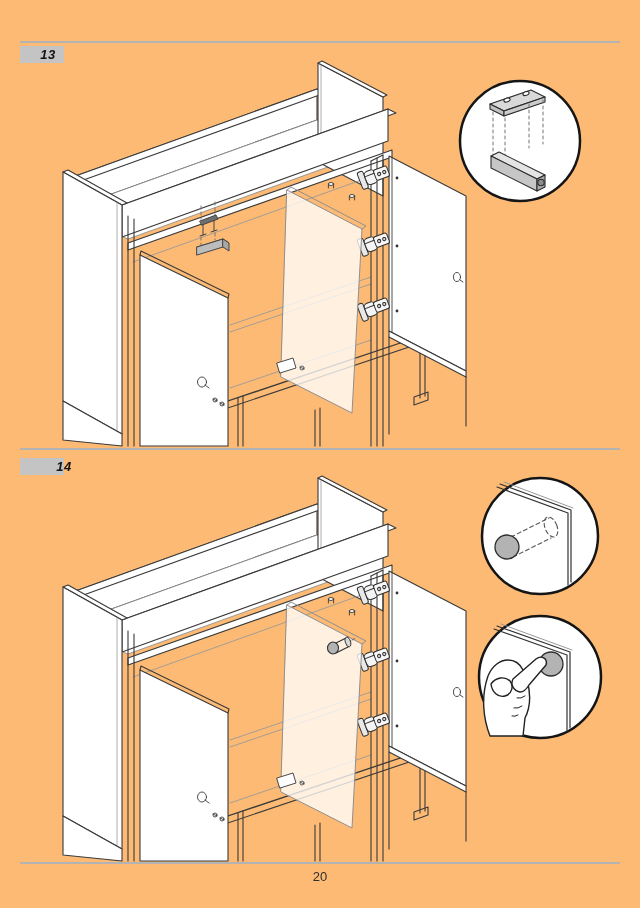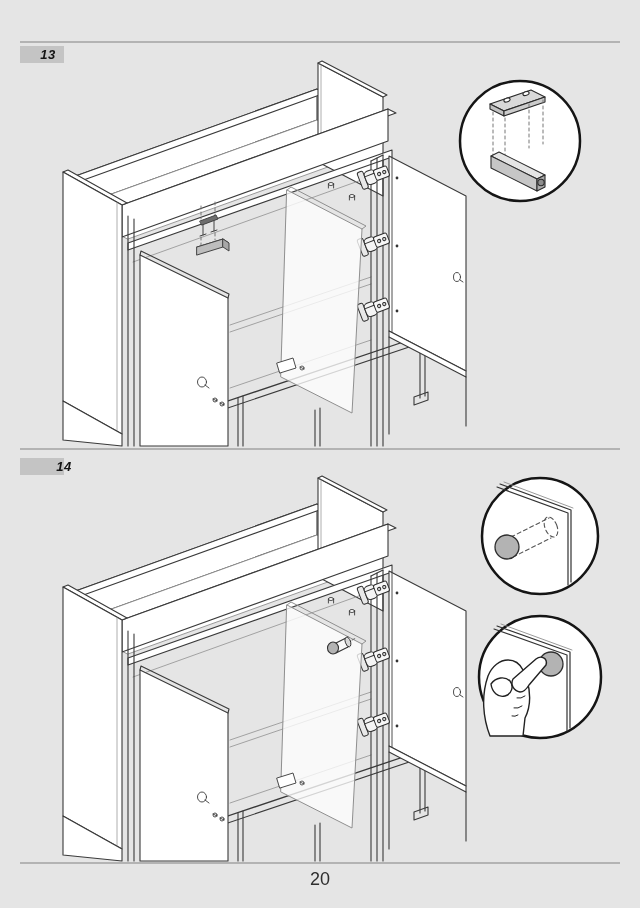--- a/index.html
+++ b/index.html
@@ -1,33 +1,33 @@
 <!DOCTYPE html>
 <html><head>
 <meta charset="utf-8">
 <style>
   html,body{margin:0;padding:0;background:#ffffff;}
   .page{
-    position:relative;width:640px;height:908px;background:#e5e5e5;overflow:hidden;
+    position:relative;width:640px;height:908px;background:#fdba74;overflow:hidden;
     font-family:"Liberation Sans", sans-serif;
   }
   .rule{position:absolute;left:20px;width:600px;height:2px;background:#b3b3b3;}
   .rule.top{top:41px;}
   .rule.mid{top:448px;}
   .rule.bottom{top:862px;}
   .step-badge{
     position:absolute;left:20px;width:44px;height:17px;background:#c4c4c4;
     display:flex;align-items:center;justify-content:center;padding-left:12px;box-sizing:border-box;
     font-size:13px;font-weight:bold;font-style:italic;color:#141414;letter-spacing:.5px;
   }
   .step-badge.s13{top:46px;}
   .step-badge.s14{top:458px;padding-left:44px;}
   .page-number{
     position:absolute;left:0;top:869px;width:100%;text-align:center;
-    font-size:18px;color:#2e2e2e;
+    font-size:13px;color:#2e2e2e;
   }
   svg.art{position:absolute;left:0;top:0;}
 </style>
 </head>
 <body>
 
 <div class="page">
 
   <div class="rule top"></div>
   <div class="step-badge s13">

